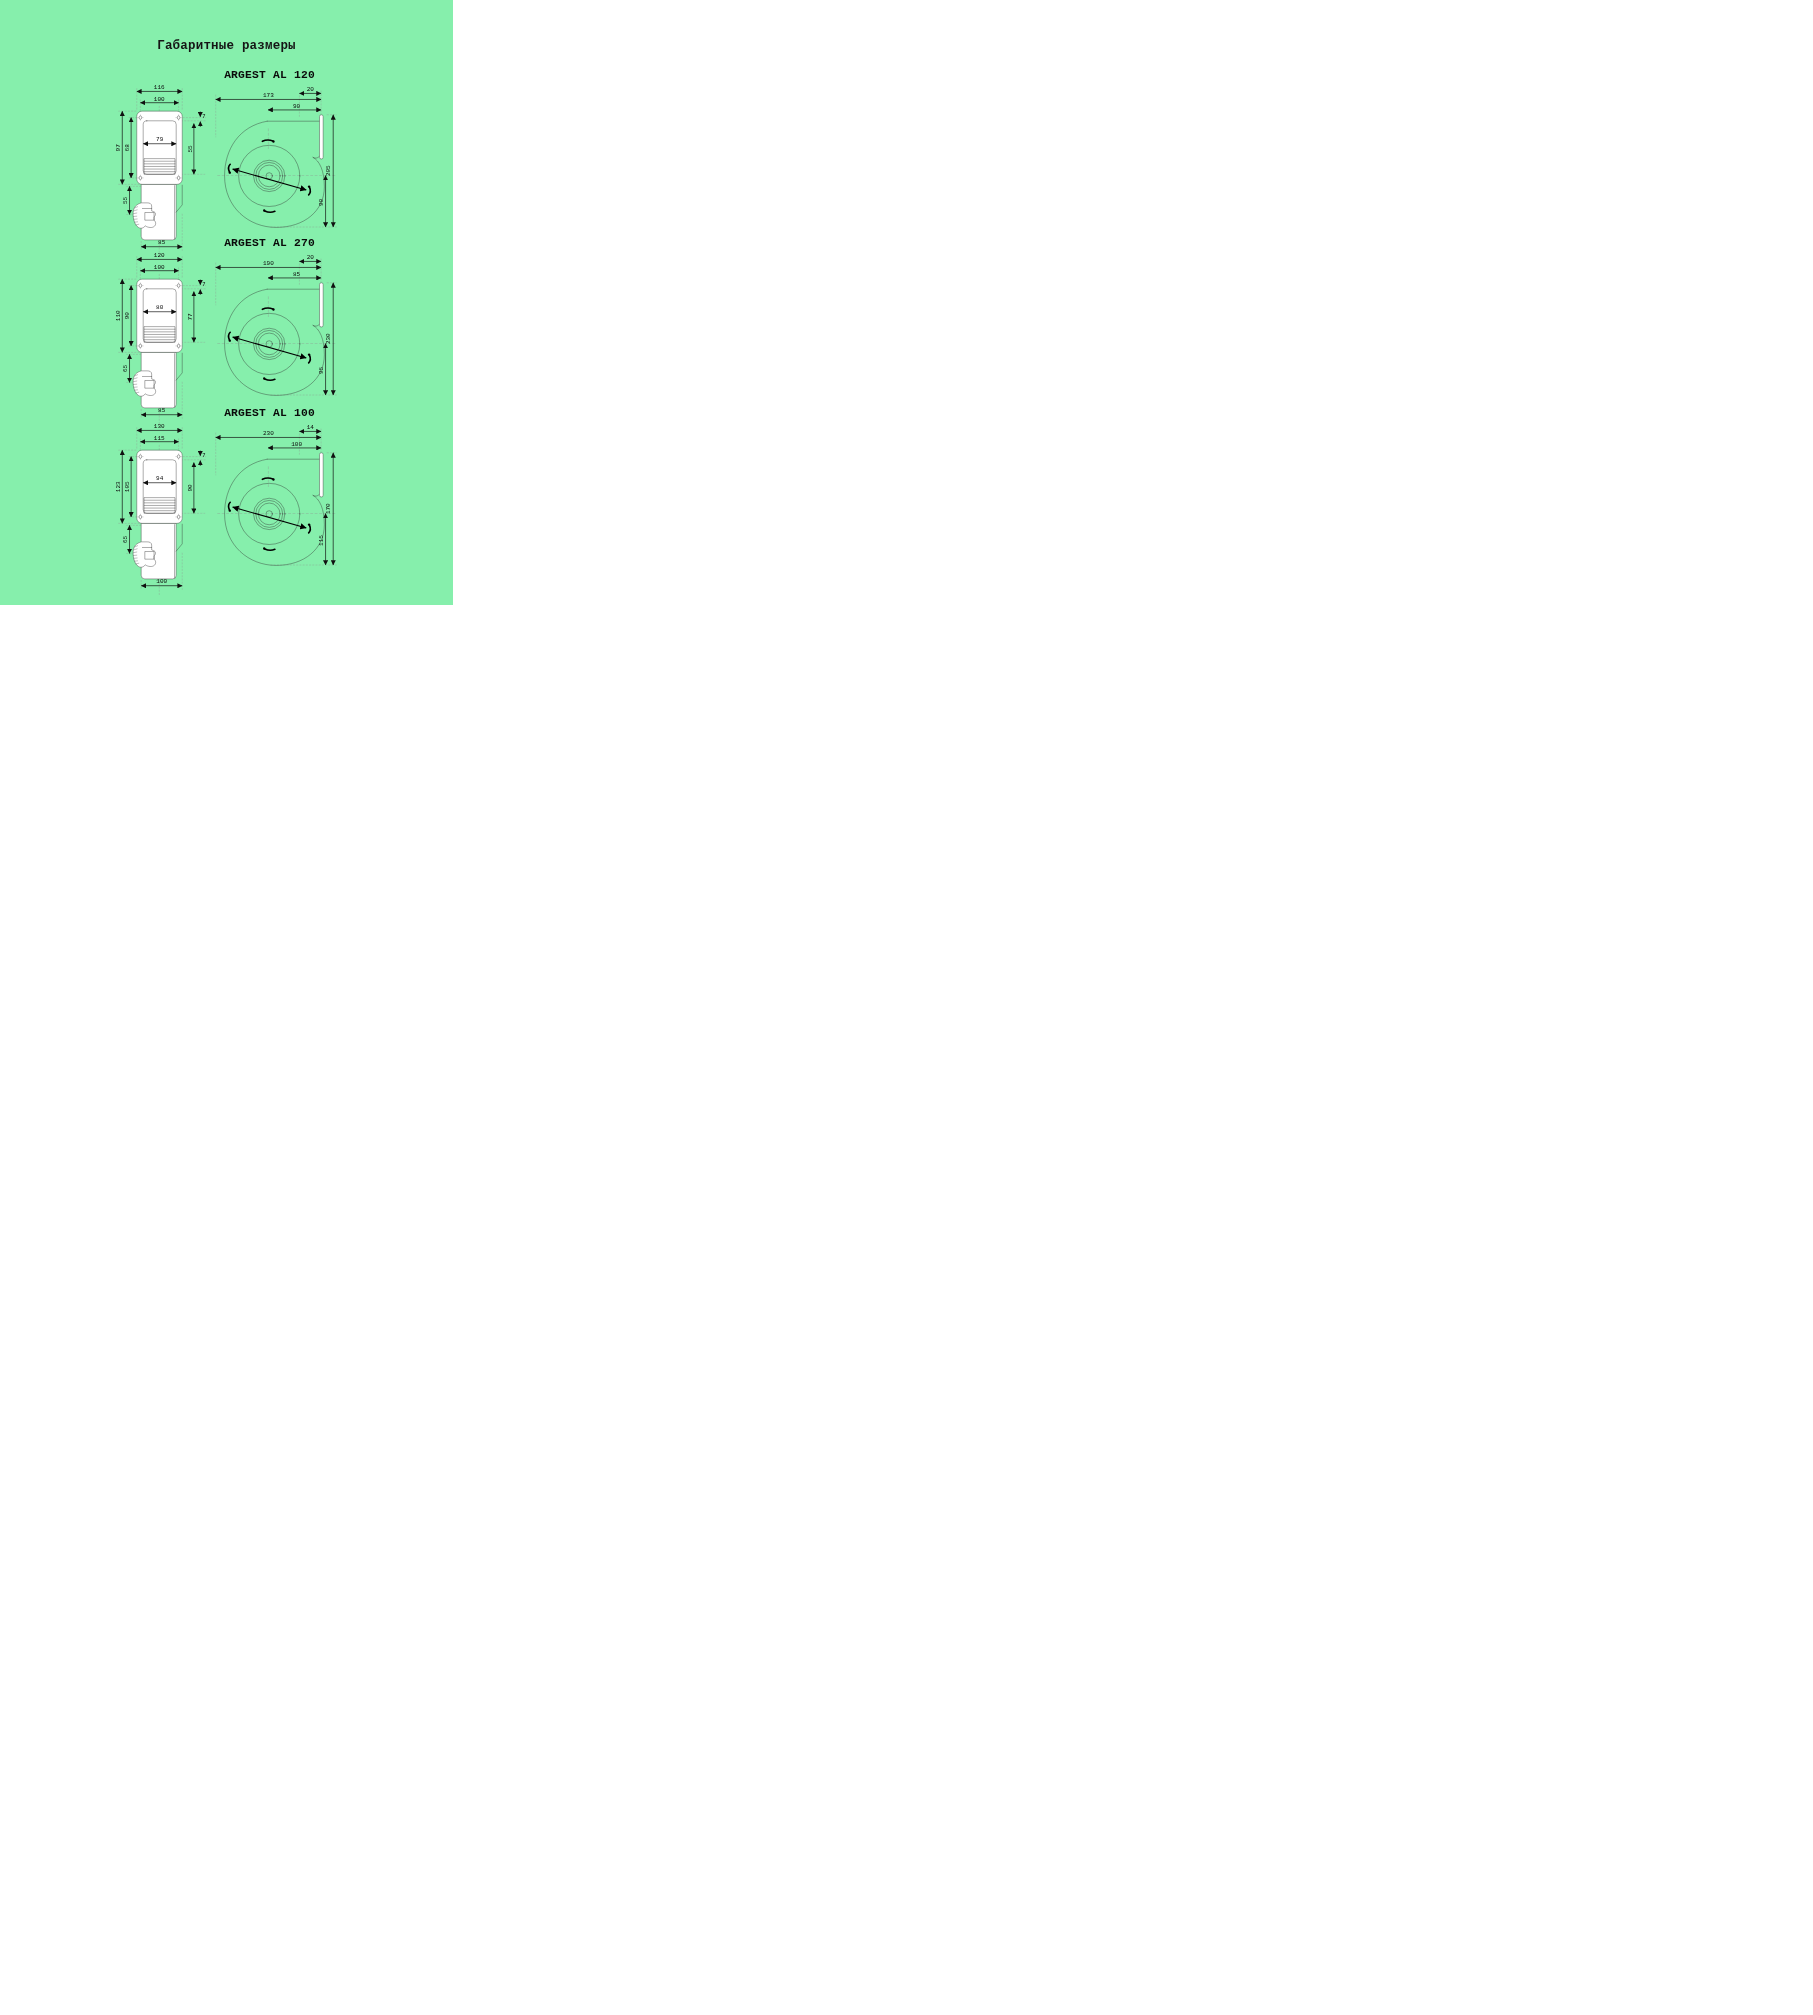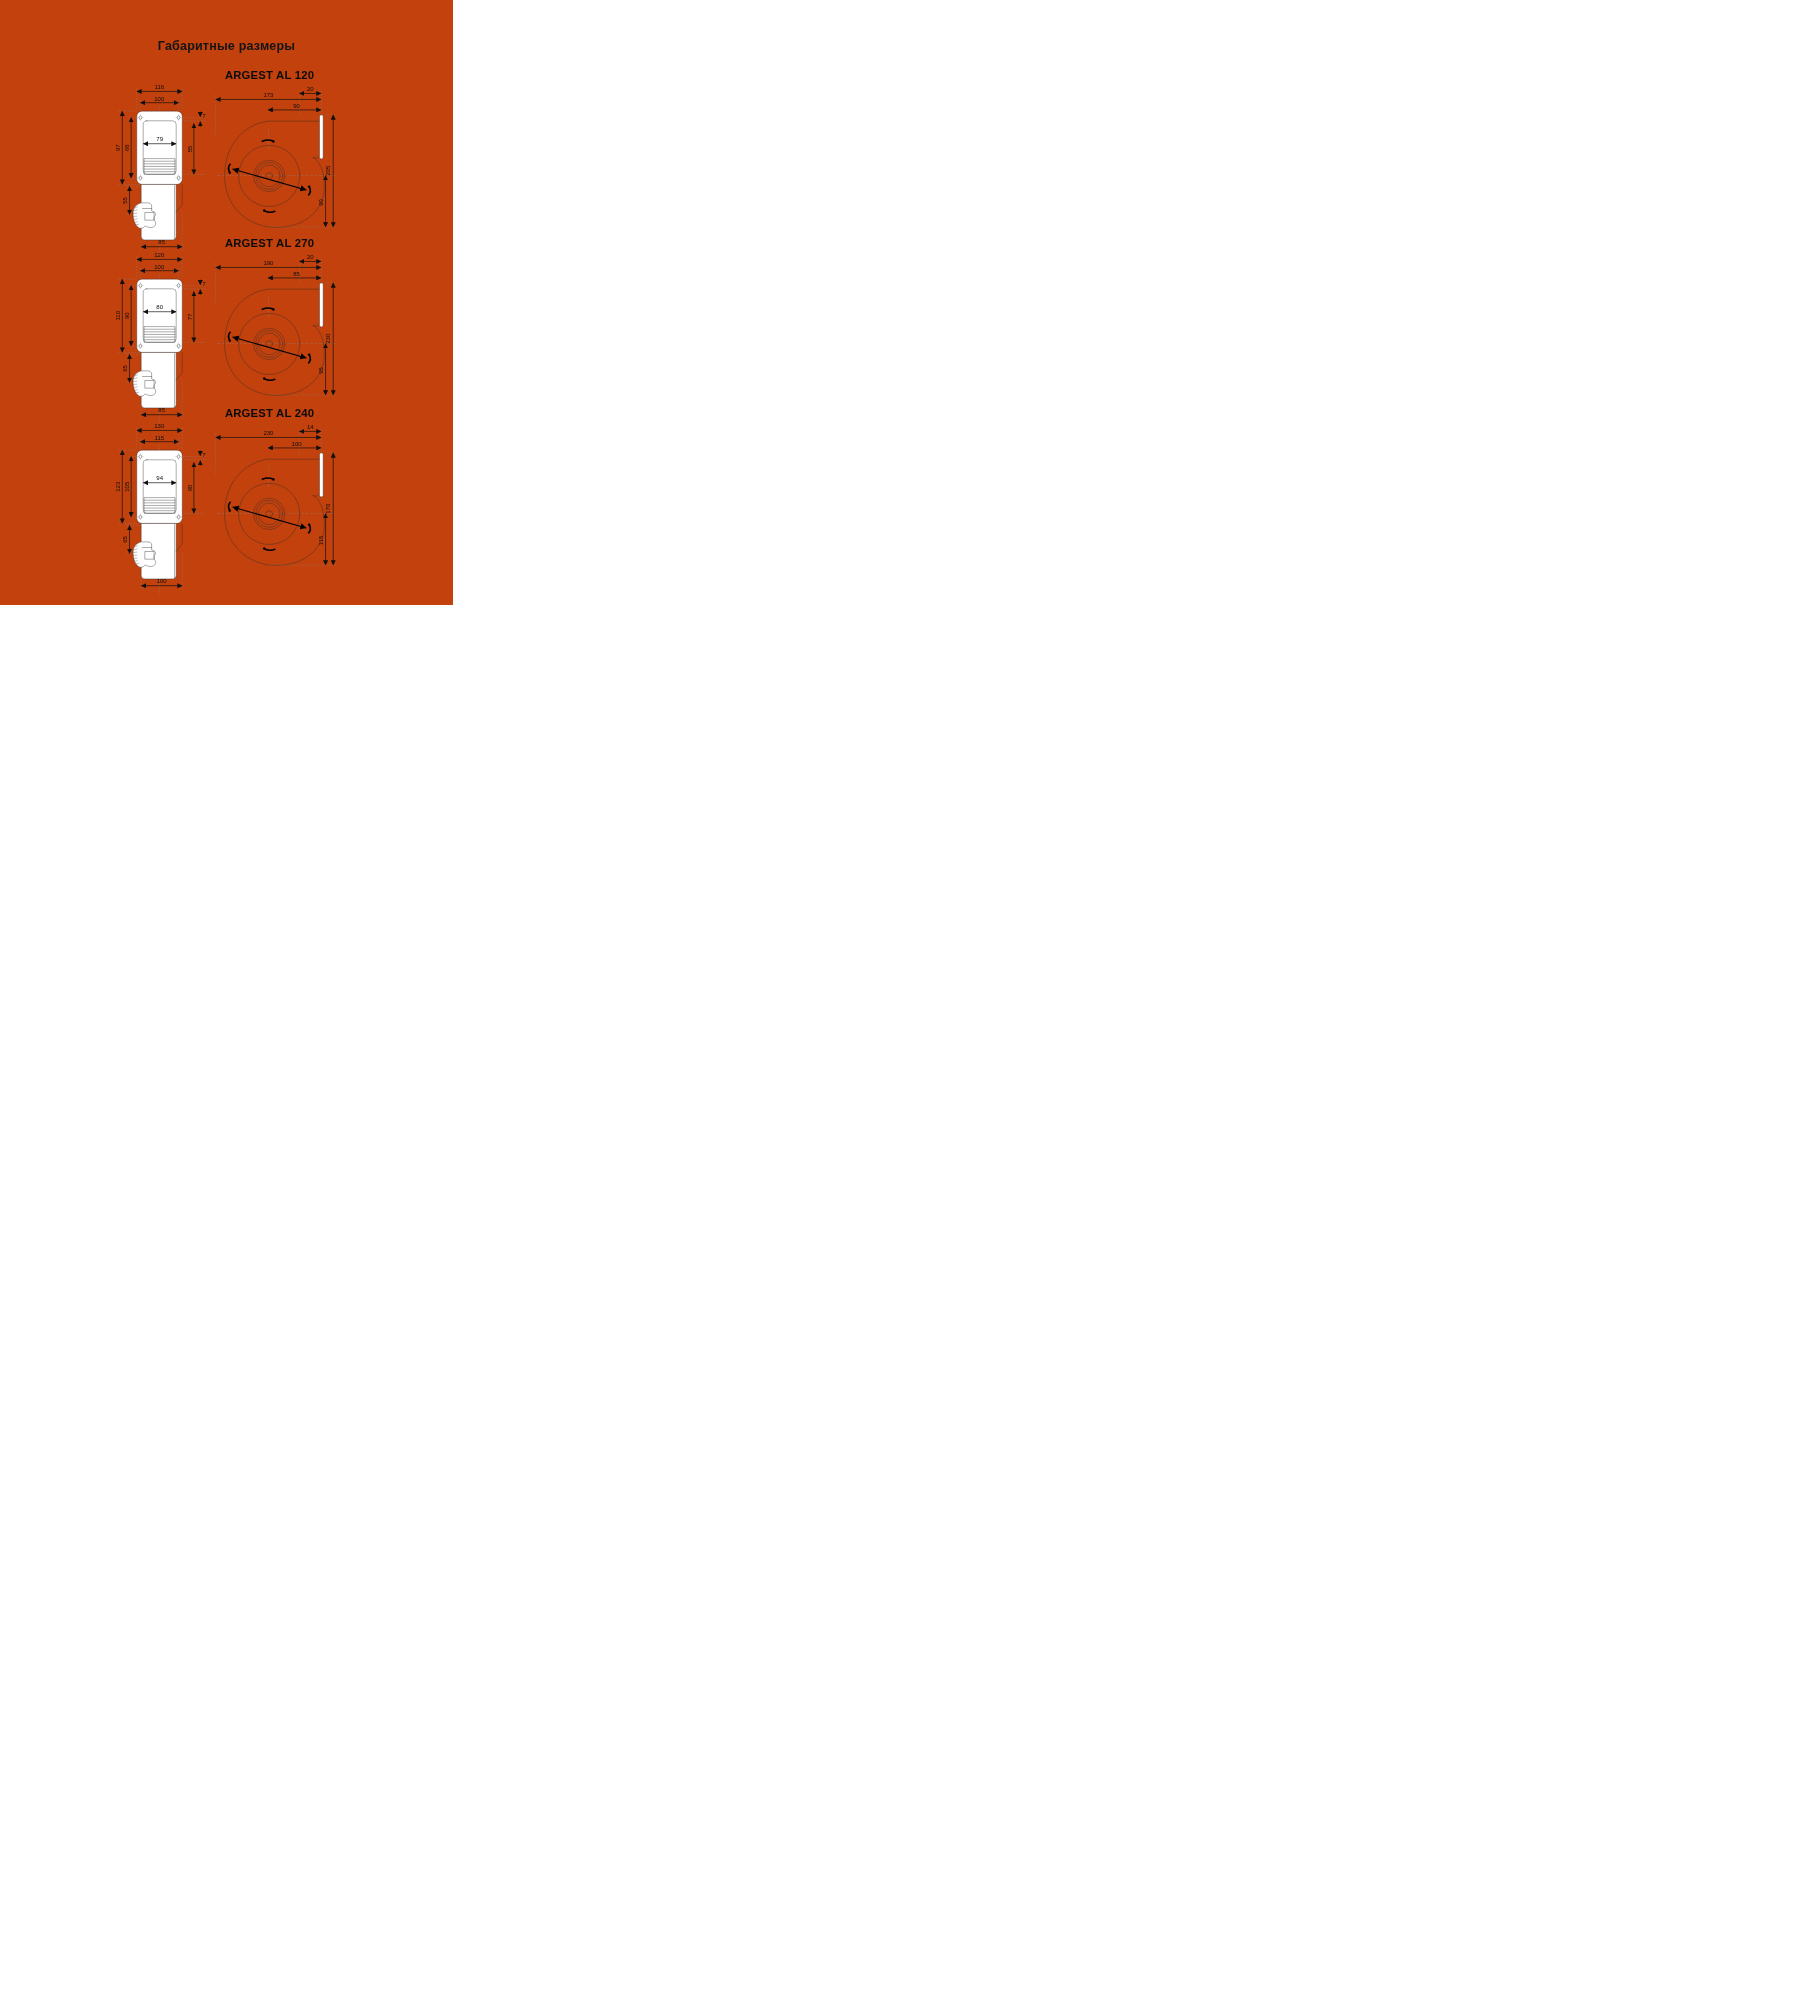--- a/index.html
+++ b/index.html
@@ -1,17 +1,17 @@
 <!DOCTYPE html>
 <html style="font-size:6.4px"><head>
 <meta charset="utf-8">
 <style>
   html,body{margin:0;padding:0;background:#ffffff;}
-  #page{position:relative;width:453px;height:605px;background:#c2410c;overflow:hidden;
-        font-family:Liberation Sans, sans-serif;color:#111;}
+  #page{position:relative;width:453px;height:605px;background:#86efac;overflow:hidden;
+        font-family:Liberation Mono, monospace;color:#111;}
   .page-title{position:absolute;left:0;top:39px;width:453px;text-align:center;
         font-size:12.5px;font-weight:700;letter-spacing:0.2px;color:#151515;}
   .sec-title{position:absolute;left:183px;width:173px;text-align:center;
         font-size:11.3px;font-weight:800;letter-spacing:0.2px;color:#0b0b0b;}
   svg.view{position:absolute;overflow:visible;}
   
   .d{stroke:#2e2e2e;stroke-width:1;fill:none;stroke-linecap:round;stroke-linejoin:round;}
   .dw{stroke:#2e2e2e;stroke-width:1;fill:#fff;}
   .g{stroke:#8f8f8f;stroke-width:.8;fill:none;stroke-dasharray:5 3;}
   .gc{stroke:#8f8f8f;stroke-width:.8;fill:none;stroke-dasharray:7 4;}
@@ -223,21 +223,21 @@
       <text class="dt" x="135" y="21" text-anchor="middle">190</text>
       <line class="m" x1="134" y1="52" x2="266" y2="52" marker-start="url(#ar)" marker-end="url(#ar)"></line>
       <text class="dt" x="205" y="47" text-anchor="middle">85</text>
       <line class="m" x1="296" y1="64" x2="296" y2="343" marker-start="url(#ar)" marker-end="url(#ar)"></line>
       <text class="dt" x="289" y="203" text-anchor="middle" transform="rotate(-90 289 203)">230</text>
       <line class="m" x1="277" y1="215" x2="277" y2="343" marker-start="url(#ar)" marker-end="url(#ar)"></line>
       <text class="dt" x="270" y="282" text-anchor="middle" transform="rotate(-90 270 282)">95</text>
     </g>
   </svg>
 
-  <div class="sec-title" style="top:407px">ARGEST AL 240</div>
+  <div class="sec-title" style="top:407px">ARGEST AL 100</div>
 
   <svg class="view" style="left:114px;top:424px" width="93" height="177" viewBox="0 0 230 440">
     <g class="g">
       <path d="M56,8V64 M169,8V64 M65,36V78 M160,36V78 M112,52V428 M10,65H55 M10,247H66 M36,81H57 M36,231H57 M162,81H228 M150,89H228 M158,222H226 M30,252H66 M30,322H66 M67,388V412 M169,320V412"></path>
     </g>
     <g>
       <path class="dw" d="M67,247 V376 Q67,385 76,385 H145 Q154,385 154,376 V247 Z"></path>
       <path class="d" d="M150,250V383"></path>
       <path class="d" d="M169,249V298L154,316"></path>
       <rect class="dw" x="56" y="65" width="113" height="182" rx="13"></rect>

